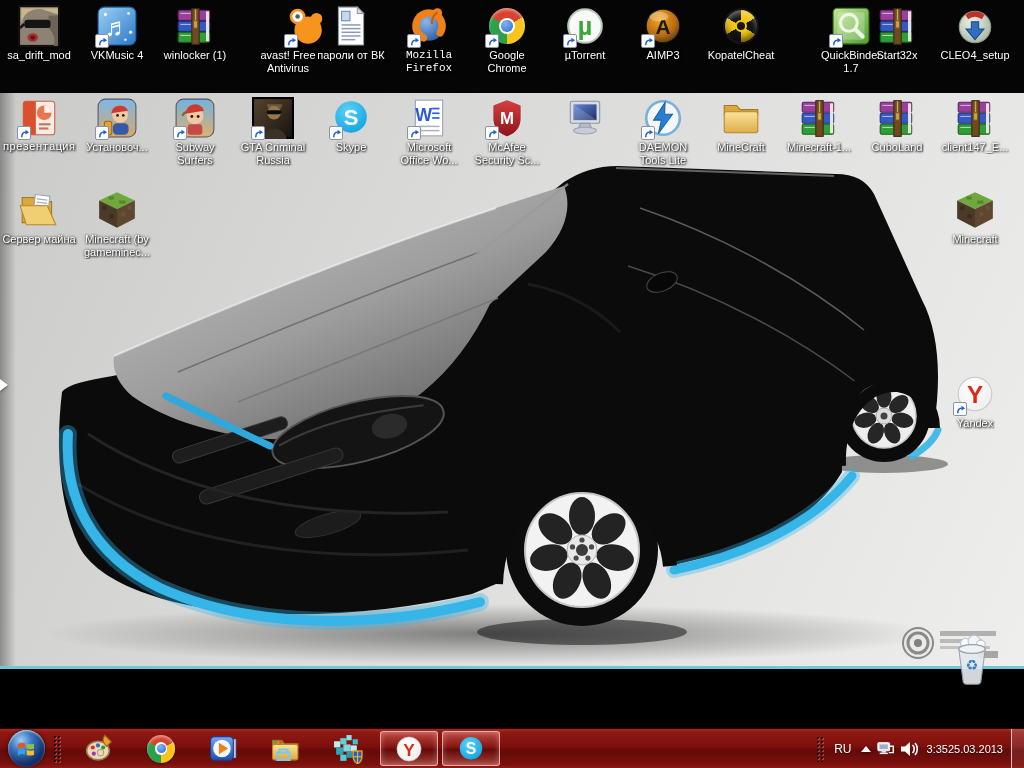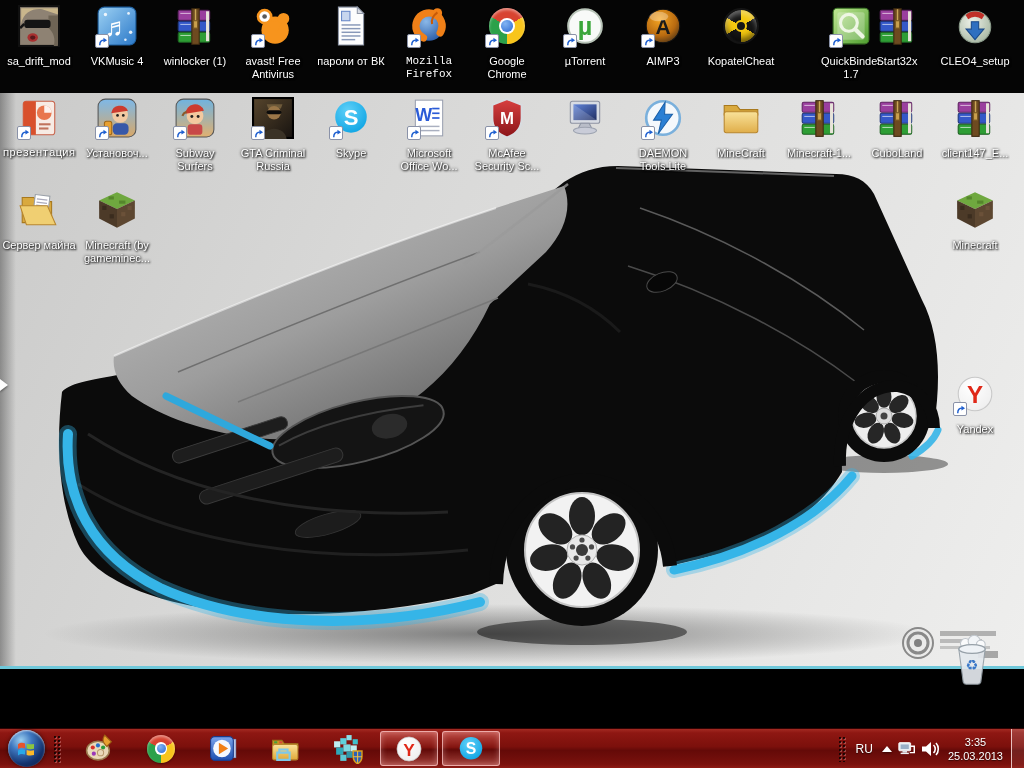--- a/index.html
+++ b/index.html
@@ -23,21 +23,21 @@
     display:flex;align-items:center;justify-content:flex-start;}
   .edge-handle .arrow{width:0;height:0;border-left:8px solid #fdfdfd;
     border-top:6px solid transparent;border-bottom:6px solid transparent;
     filter:drop-shadow(0 1px 1px rgba(0,0,0,.5));}
 
   
   #icons{position:absolute;inset:0;z-index:5;}
   .dicon{position:absolute;width:78px;display:flex;flex-direction:column;align-items:center;cursor:default;}
   .dicon-img{width:42px;height:42px;position:relative;display:flex;align-items:center;justify-content:center;}
   .dicon-img svg{width:100%;height:100%;display:block;}
-  .dicon-label{margin-top:8px;font-size:11px;line-height:13px;color:#fff;text-align:center;
+  .dicon-label{margin-top:2px;font-size:11px;line-height:13px;color:#fff;text-align:center;
     max-height:27px;overflow:hidden;padding:0 2px;max-width:78px;
     text-shadow:1px 1px 2px rgba(0,0,0,.95),0 0 3px rgba(0,0,0,.85);}
   .sc-badge{position:absolute;left:-1px;bottom:-1px;width:14px;height:14px;background:#fff;
     border:1px solid #8a92a8;border-radius:2px;display:flex;align-items:center;justify-content:center;}
   .sc-badge svg{width:11px;height:11px;}
   .chrome-ball{width:36px;height:36px;border-radius:50%;position:relative;
     background:conic-gradient(from 300deg,#d84330 0 120deg,#f8c51c 0 240deg,#2ba14a 0);
     box-shadow:inset 0 2px 3px rgba(255,255,255,.45),0 1px 2px rgba(0,0,0,.4);}
   .chrome-hub{position:absolute;inset:0;margin:auto;width:46%;height:46%;background:#fff;border-radius:50%;display:block;}
   .chrome-hub::after{content:"";position:absolute;inset:0;margin:auto;width:70%;height:70%;
@@ -73,21 +73,21 @@
   .tb-active svg{width:30px;height:30px;}
 
   .tray{margin-left:auto;display:flex;align-items:center;height:36px;}
   .tray-grip{height:26px;margin-right:4px;}
   .lang{color:#fff;font-size:12px;padding:0 5px;cursor:pointer;text-shadow:0 1px 1px rgba(0,0,0,.6);}
   .tray-arrow{width:18px;display:flex;align-items:center;justify-content:center;cursor:pointer;}
   .tray-arrow i{width:0;height:0;border-bottom:6px solid #fff;border-left:5px solid transparent;
     border-right:5px solid transparent;filter:drop-shadow(0 1px 1px rgba(0,0,0,.5));}
   .tray-ico{width:23px;height:22px;display:flex;align-items:center;justify-content:center;cursor:pointer;}
   .tray-ico svg{width:20px;height:18px;}
-  .clock{display:flex;flex-direction:column;align-items:center;justify-content:center;color:#fff;
+  .clock{display:flex;flex-direction:row;align-items:flex-start;justify-content:center;color:#fff;
     font-size:11px;line-height:14px;padding:0 8px 0 6px;cursor:default;text-shadow:0 1px 1px rgba(0,0,0,.6);}
   .show-desktop{width:13px;height:40px;border-left:1px solid rgba(255,230,230,.8);
     background:linear-gradient(rgba(255,255,255,.16),rgba(255,255,255,.04));cursor:pointer;}
 </style>
 </head>
 <body>
 
 <div class="screen">
   <div class="desktop">
     <div class="band-top"></div>
@@ -258,21 +258,21 @@
                 <line x1="6" y1="18.5" x2="16" y2="18.5"></line>
                 <line x1="6" y1="29" x2="16" y2="29"></line>
               </g>
     <rect x="17" y="3.5" width="7" height="34" fill="#6d4a20" stroke="#3c2810"></rect>
     <line x1="20.5" y1="4" x2="20.5" y2="15" stroke="#caa658" stroke-width="1.4"></line>
     <rect x="18.6" y="15" width="3.8" height="7" fill="#c9a04e" stroke="#7a5a22"></rect>
             </svg>
           </div>
           <div class="dicon-label">winlocker (1)</div>
         </div>
-        <div class="dicon" style="left: 234px; top: 5px;">
+        <div class="dicon" style="left: 249px; top: 5px; align-items: flex-end;">
           <div class="dicon-img">
             <svg viewBox="0 0 40 40">
     <circle cx="22" cy="24" r="13" fill="#f7941d"></circle>
     <circle cx="12" cy="11" r="7.5" fill="#f7941d"></circle>
     <circle cx="30" cy="13" r="5.5" fill="#f7941d"></circle>
     <path d="M10 16 Q20 14 28 17 L24 26 Q18 22 10 16 Z" fill="#f7941d"></path>
     <circle cx="12" cy="11" r="5" fill="#ffffff"></circle>
     <circle cx="12" cy="11" r="2.2" fill="#5a5a5a"></circle>
             </svg>
             <span class="sc-badge">

